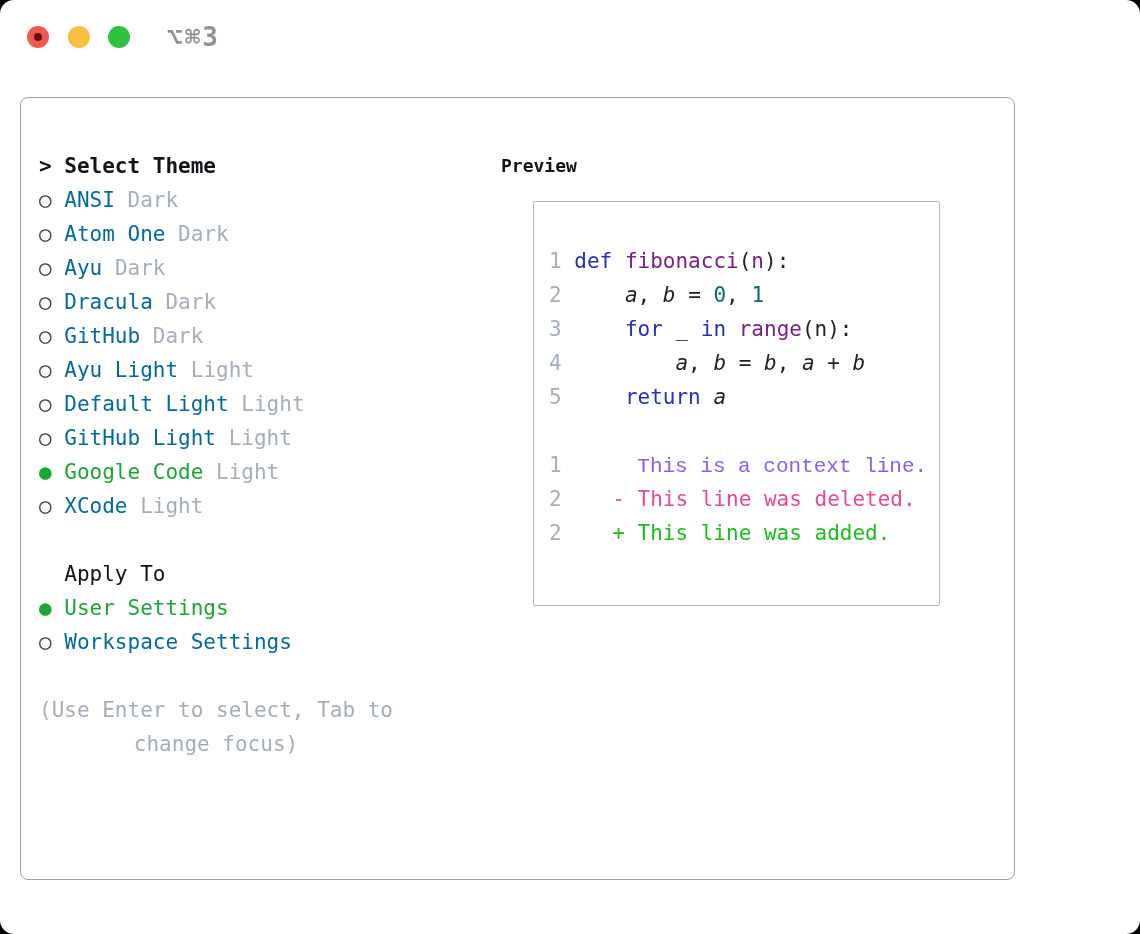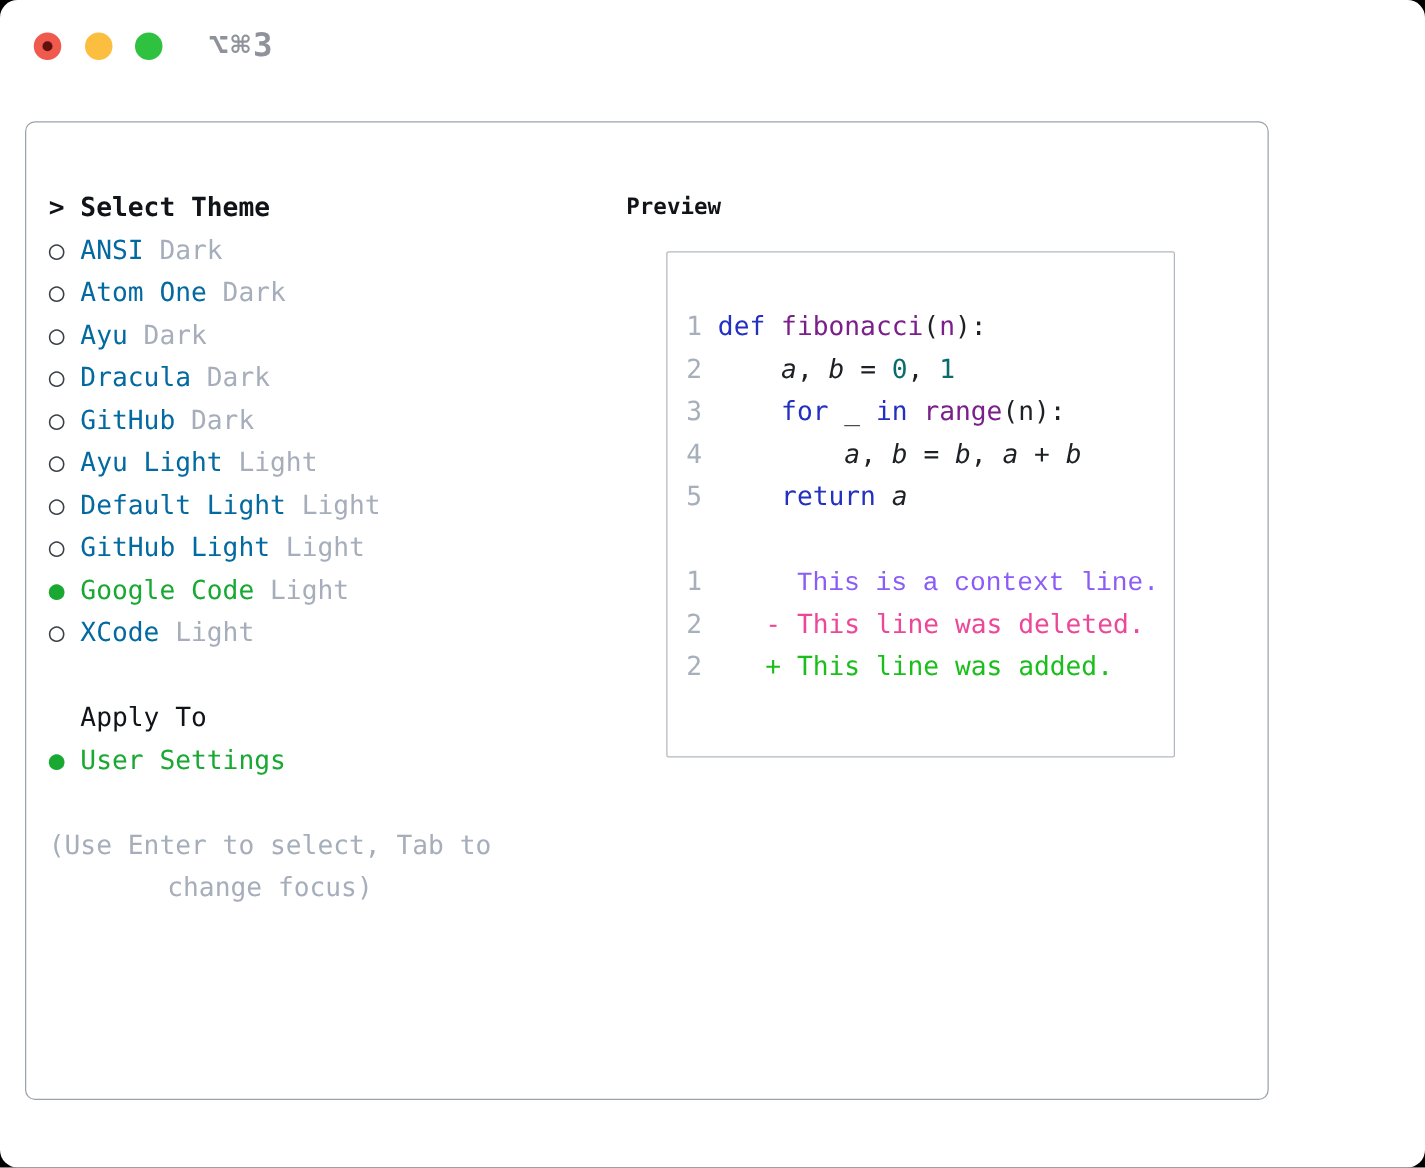--- a/index.html
+++ b/index.html
@@ -92,20 +92,21 @@
           <div class="line theme-item"><span class="pfx">○ </span><span class="nm">Ayu Light</span><span class="sfx"> Light</span></div>
           <div class="line theme-item"><span class="pfx">○ </span><span class="nm">Default Light</span><span class="sfx"> Light</span></div>
           <div class="line theme-item"><span class="pfx">○ </span><span class="nm">GitHub Light</span><span class="sfx"> Light</span></div>
           <div class="line theme-item sel"><span class="pfx">● </span><span class="nm">Google Code</span><span class="sfx"> Light</span></div>
           <div class="line theme-item"><span class="pfx">○ </span><span class="nm">XCode</span><span class="sfx"> Light</span></div>
         </div>
       <div class="spacer"></div>
       <div class="line subhdr indent">Apply To</div>
       <div id="apply-list">
           <div class="line apply-option sel"><span class="pfx">● </span><span class="nm">User Settings</span></div>
+          <div class="line apply-option"><span class="pfx">○ </span><span class="nm">Workspace Settings</span></div>
         </div>
       <div class="spacer"></div>
       <div class="line help">(Use Enter to select, Tab to</div>
       <div class="line help">change focus)</div>
     </div>
 
     <div class="preview-title">Preview</div>
 
     <div class="preview-box">
       <div id="code-lines">

